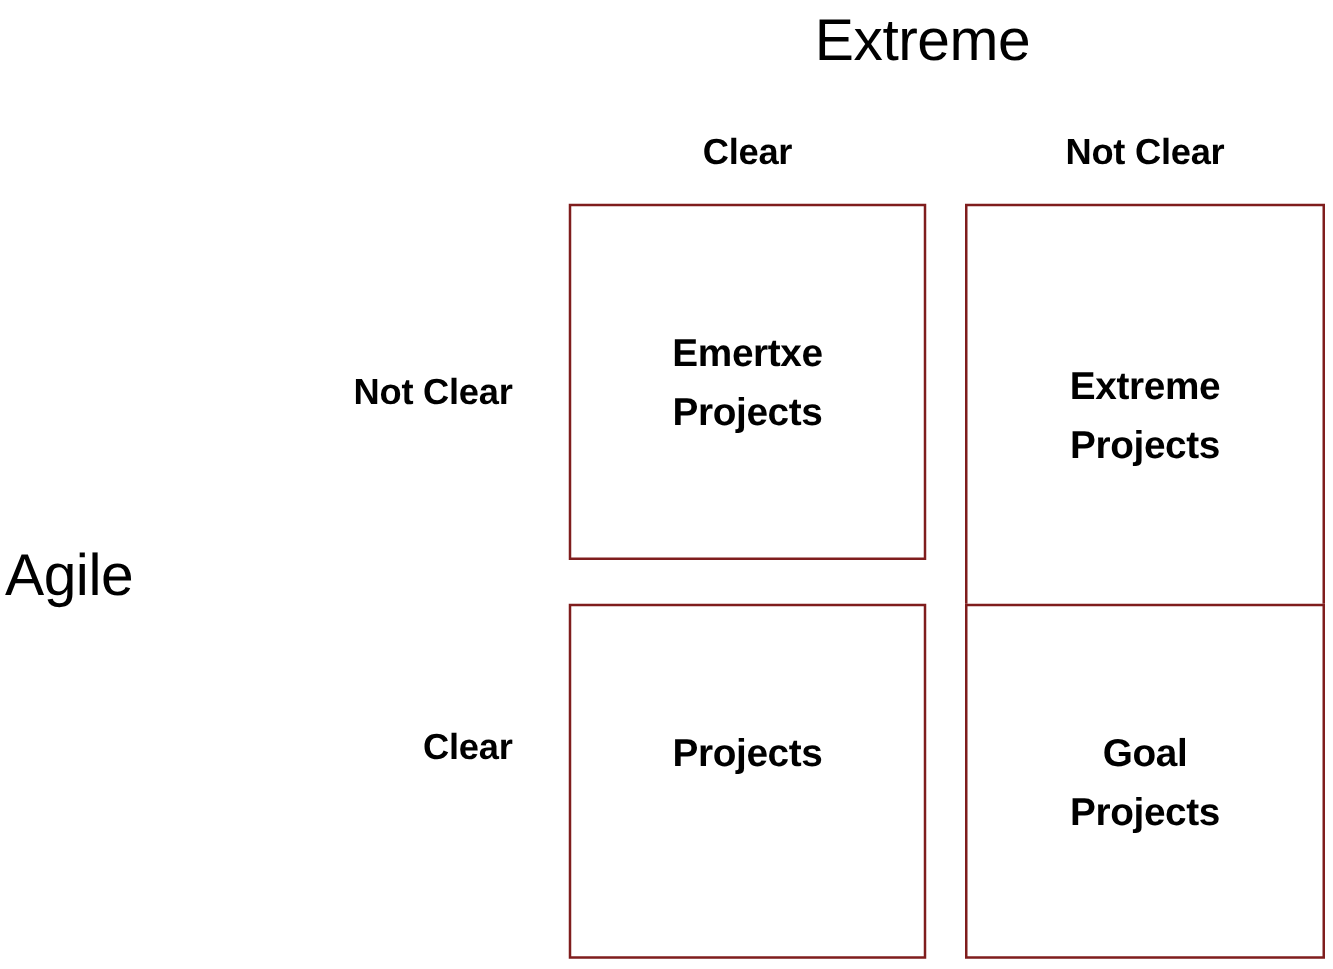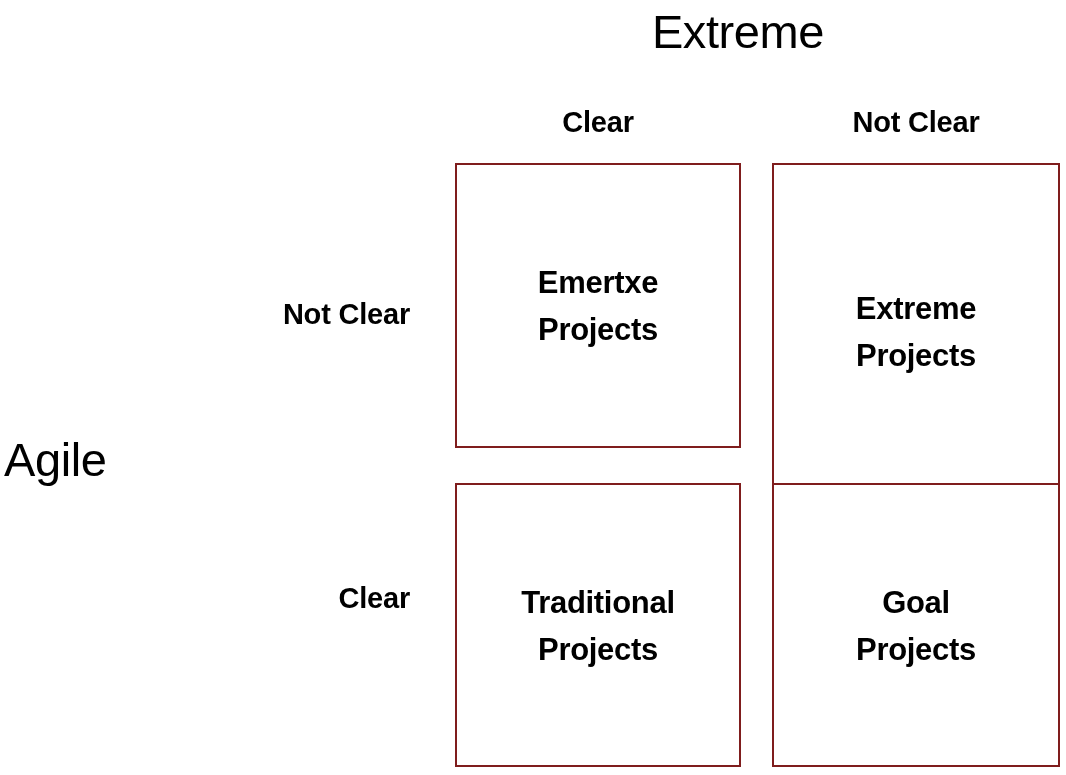--- a/index.html
+++ b/index.html
@@ -125,21 +125,20 @@
 
   <div class="cell" id="cell-0-1">
     <div class="cell-text">
       <span class="line">Extreme</span>
       <span class="line">Projects</span>
     </div>
   </div>
 
   <div class="cell" id="cell-1-0">
     <div class="cell-text">
-      <span class="line">Traditional</span>
       <span class="line">Projects</span>
     </div>
   </div>
 
   <div class="cell" id="cell-1-1">
     <div class="cell-text">
       <span class="line">Goal</span>
       <span class="line">Projects</span>
     </div>
   </div>

